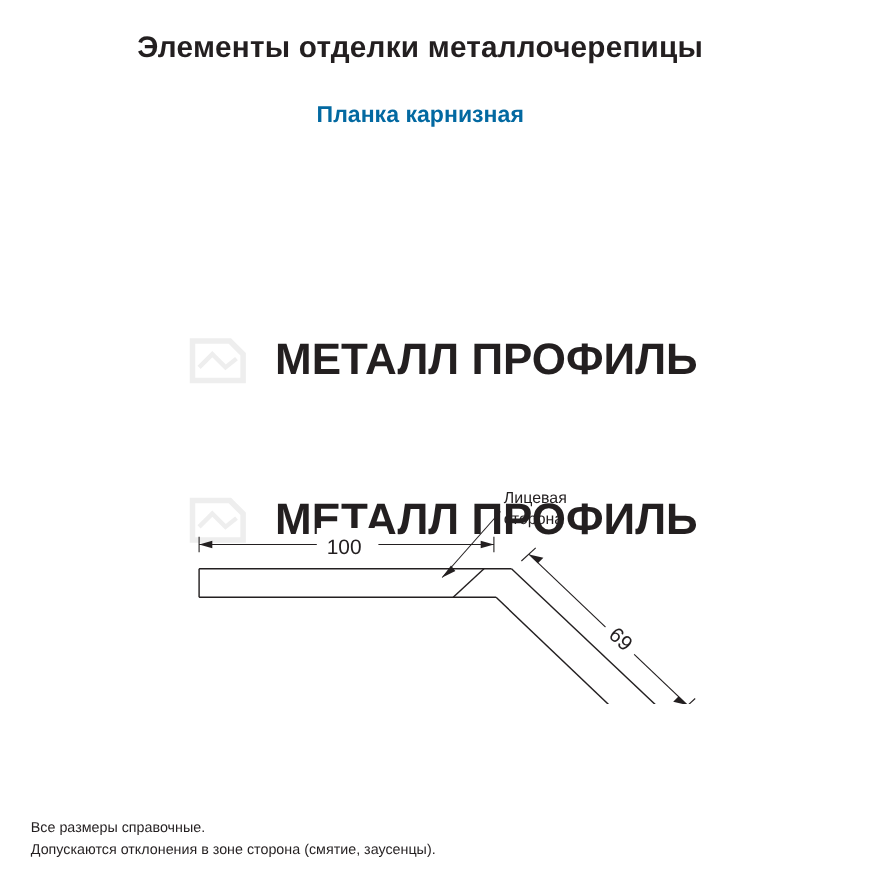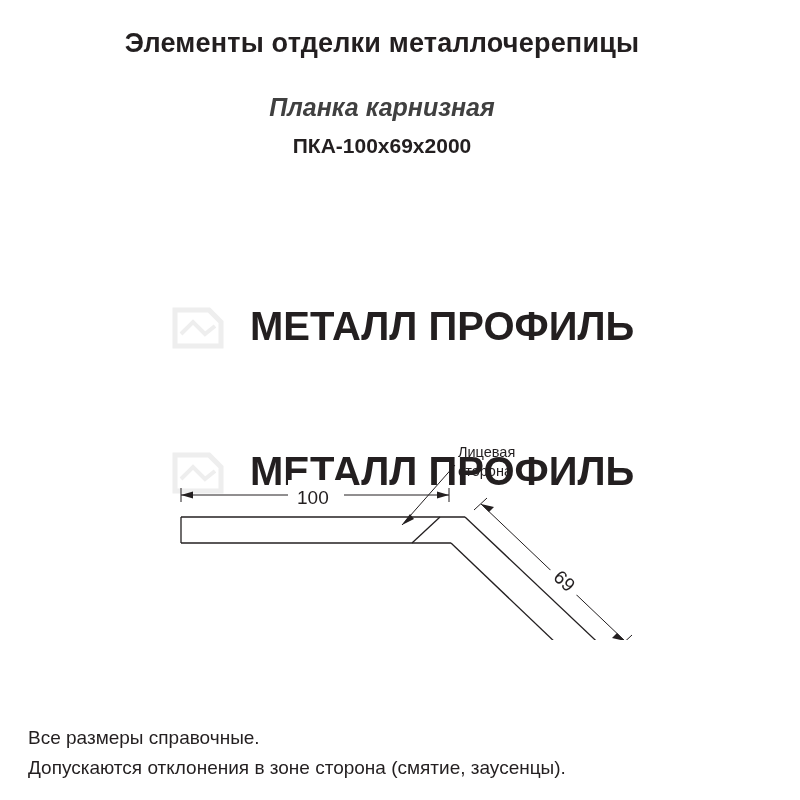--- a/index.html
+++ b/index.html
@@ -25,26 +25,25 @@
     padding-top: 28px;
   }
   .main-title {
     font-size: 27px;
     font-weight: bold;
     letter-spacing: 0.2px;
     color: #231f20;
     margin: 0;
   }
   .sub-title {
-    font-size: 25px;
+    font-size: 21px;
     font-weight: bold;
     margin: 0;
     padding-top: 34px;
-    color: #404040;
-    font-style: italic;
+    color: #0369a1;
   }
   .code-title {
     font-size: 21px;
     font-weight: bold;
     margin: 0;
     padding-top: 12px;
     color: #231f20;
   }
   .drawing {
     position: absolute;
@@ -58,21 +57,21 @@
     left: 0;
     top: 180px;
     width: 800px;
     height: 460px;
     pointer-events: none;
   }
   .footer {
     position: absolute;
     left: 28px;
     bottom: 18px;
-    font-size: 19px;
+    font-size: 13px;
     color: #231f20;
     line-height: 1.55;
   }
   .footer div {
     white-space: nowrap;
   }
   svg text {
     font-family: "Liberation Sans", sans-serif;
     fill: #231f20;
   }
@@ -84,21 +83,20 @@
   }
 </style>
 </head>
 <body>
 
 <div class="page">
 
   <div class="title-block">
     <h1 class="main-title">Элементы отделки металлочерепицы</h1>
     <p class="sub-title">Планка карнизная</p>
-    <p class="code-title">ПКА-100х69х2000</p>
   </div>
 
   <svg class="watermark" viewBox="0 0 800 460">
     <g transform="translate(175,130)">
 
       <path d="M0,0 L34,0 L46,12 L46,36 L0,36 Z" fill="none" stroke="#eeeeee" stroke-width="5"></path>
       <path d="M6,24 L18,12 L30,24 L40,16" fill="none" stroke="#eeeeee" stroke-width="4"></path>
     </g>
     <text x="250" y="160" font-size="40" font-weight="bold" fill="#eeeeee">МЕТАЛЛ ПРОФИЛЬ</text>
     <g transform="translate(175,275)">

